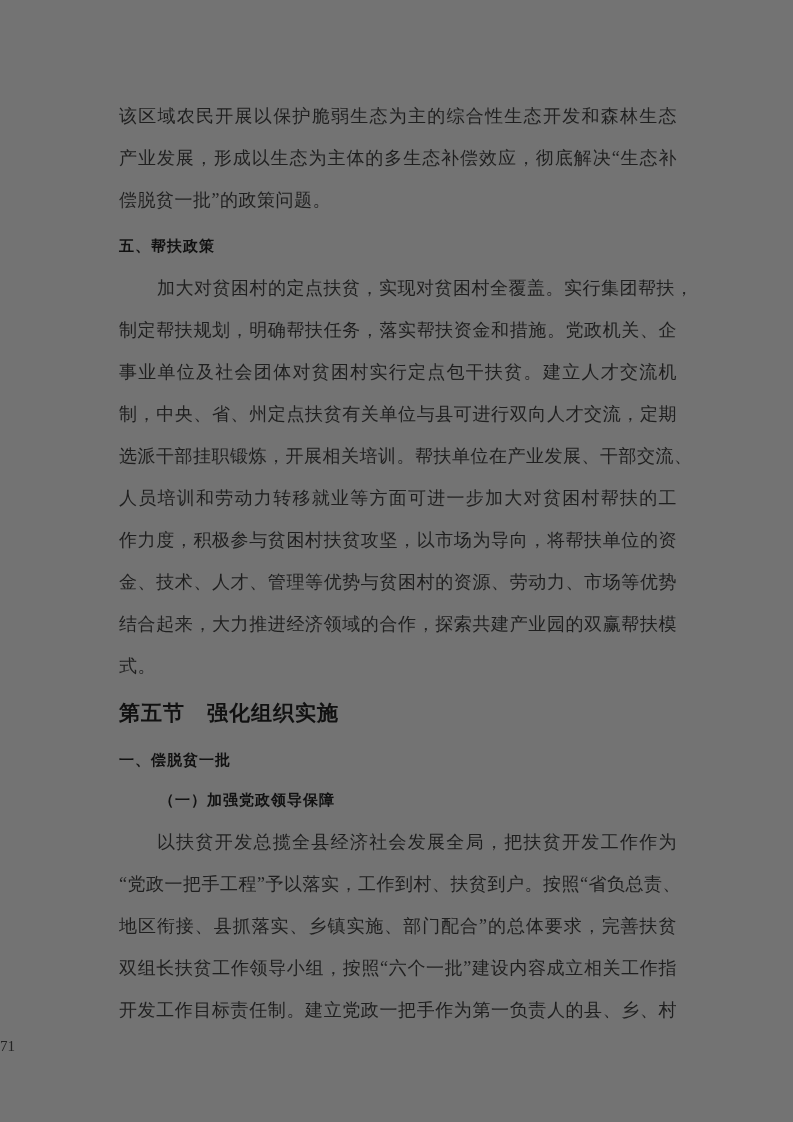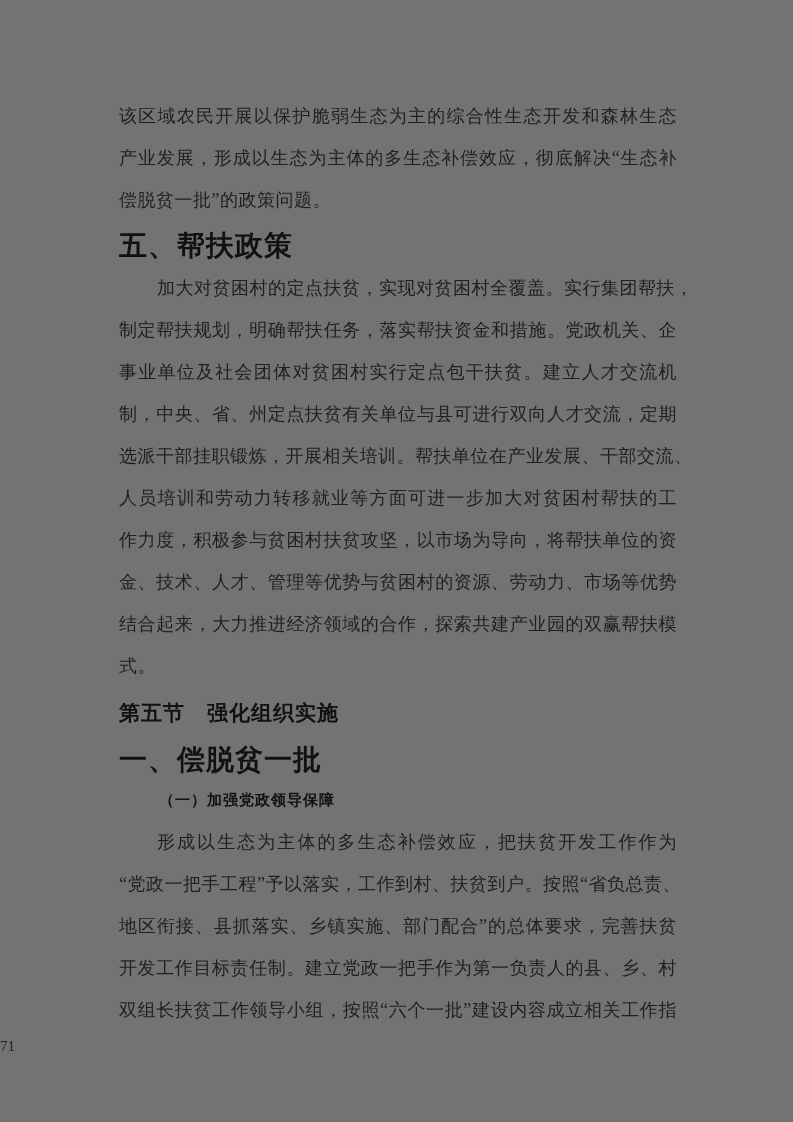--- a/index.html
+++ b/index.html
@@ -34,21 +34,21 @@
   .tline.last {
     text-align-last: left;
   }
   .tline.ind {
     text-indent: 38px;
   }
   
   .h-num {
     font-family: "Liberation Sans", "DejaVu Sans", sans-serif;
     font-weight: bold;
-    font-size: 28px;
+    font-size: 15px;
     line-height: 42px;
     letter-spacing: 1px;
     color: #111;
   }
   .h-num.first {
     margin-top: 4px;
   }
   .h-sub {
     margin-top: 5px;
     line-height: 38px;
@@ -110,23 +110,23 @@
       <div class="tline last">式。</div>
     </div>
 
     <div class="h-section">第五节　强化组织实施</div>
 
     <div class="h-num h-sub">一、偿脱贫一批</div>
 
     <div class="h-bold-ind">（一）加强党政领导保障</div>
 
     <div>
-      <div class="tline ind">形成以生态为主体的多生态补偿效应，把扶贫开发工作作为</div>
+      <div class="tline ind">以扶贫开发总揽全县经济社会发展全局，把扶贫开发工作作为</div>
       <div class="tline">“党政一把手工程”予以落实，工作到村、扶贫到户。按照“省负总责、</div>
       <div class="tline">地区衔接、县抓落实、乡镇实施、部门配合”的总体要求，完善扶贫</div>
+      <div class="tline">双组长扶贫工作领导小组，按照“六个一批”建设内容成立相关工作指</div>
       <div class="tline">开发工作目标责任制。建立党政一把手作为第一负责人的县、乡、村</div>
-      <div class="tline">双组长扶贫工作领导小组，按照“六个一批”建设内容成立相关工作指</div>
     </div>
 
   </div>
 
   <div class="page-number">71</div>
 </div>
 
 </body></html>

